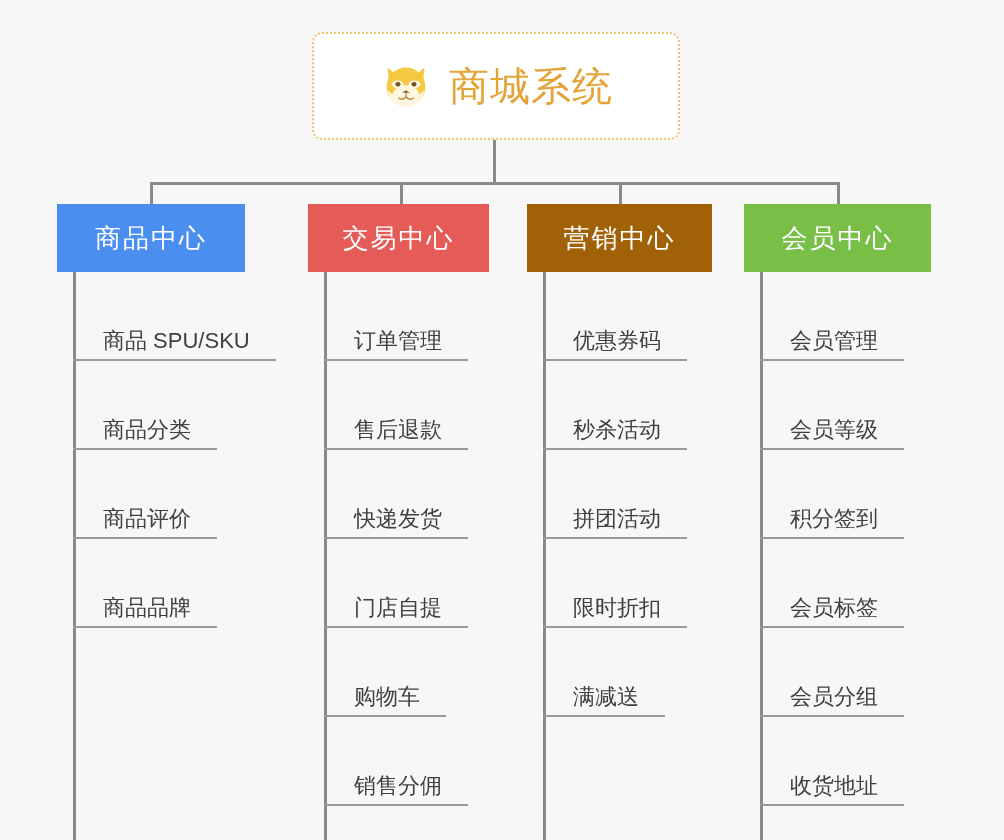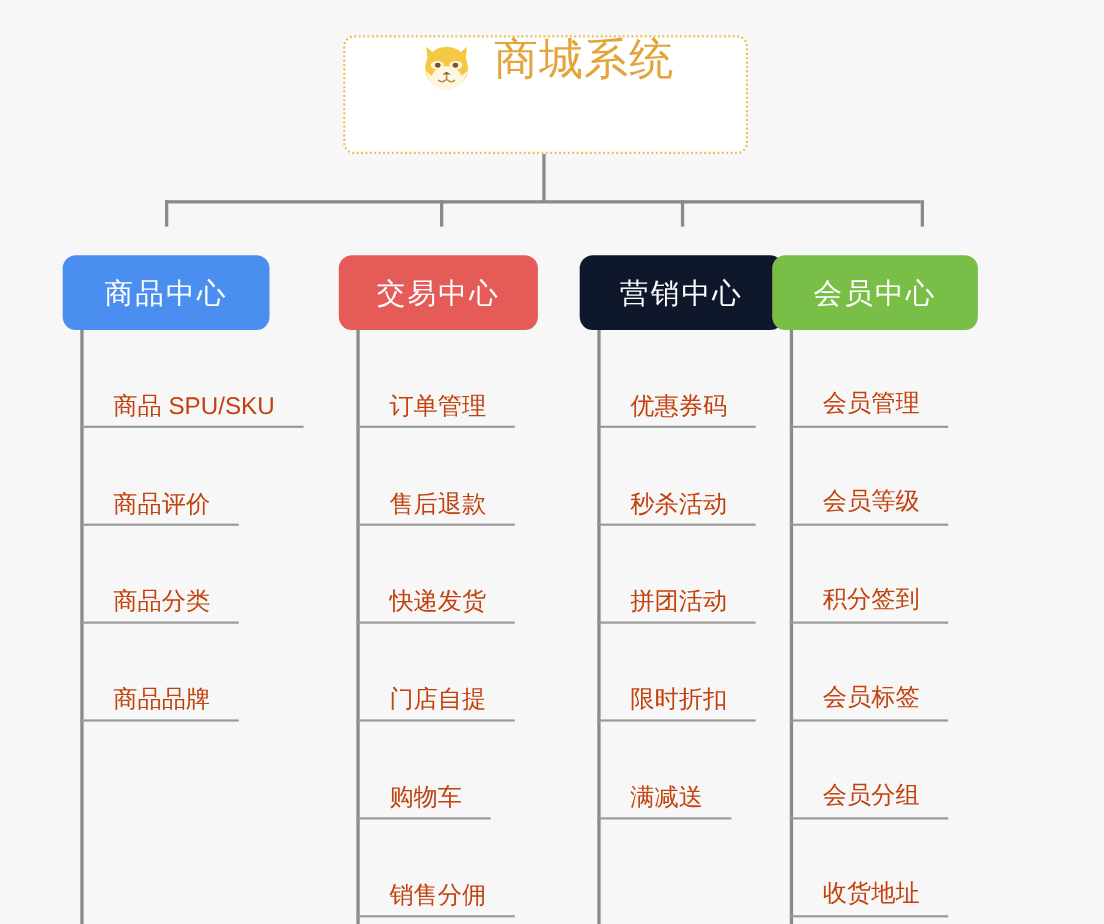--- a/index.html
+++ b/index.html
@@ -26,20 +26,21 @@
   .root-node {
     position: absolute;
     left: 312px;
     top: 32px;
     width: 368px;
     height: 108px;
     background: #ffffff;
     border: 2px dotted #eac36a;
     border-radius: 10px;
     display: flex;
+    align-items: center;
     justify-content: center;
     gap: 16px;
   }
   .root-icon {
     width: 54px;
     height: 54px;
     flex: 0 0 54px;
     display: block;
   }
   .root-title {
@@ -58,29 +59,28 @@
   .v-line { width: 3px; }
   .h-line { height: 3px; }
 
   
   .column {
     position: absolute;
     top: 204px;
   }
   .cat-header {
     height: 68px;
-    border-radius: 12px;
+    border-radius: 0;
     display: flex;
     align-items: center;
     justify-content: center;
     color: #ffffff;
     font-size: 26px;
     letter-spacing: 2px;
     white-space: nowrap;
-    margin-top: 28px;
   }
 
   
   .leaf-list {
     position: relative;
     margin-top: 0;
     padding-top: 0;
   }
   .leaf-trunk {
     position: absolute;
@@ -98,21 +98,21 @@
   }
   .leaf-inner {
     display: inline-flex;
     align-items: flex-end;
     padding: 0 26px 6px 30px;
     border-bottom: 2px solid #9a9a9a;
     min-width: 120px;
   }
   .leaf-label {
     font-size: 22px;
-    color: #c2410c;
+    color: #404040;
     white-space: nowrap;
     line-height: 1.1;
   }
 </style>
 </head>
 <body>
 
 <div id="canvas">
 
   <div class="root-node">
@@ -150,26 +150,26 @@
     </div>
     <div class="leaf-list">
       <div class="leaf-trunk" style="height:575px;"></div>
       <div class="leaf-item">
         <span class="leaf-inner">
           <span class="leaf-label">商品 SPU/SKU</span>
         </span>
       </div>
       <div class="leaf-item">
         <span class="leaf-inner">
+          <span class="leaf-label">商品分类</span>
+        </span>
+      </div>
+      <div class="leaf-item">
+        <span class="leaf-inner">
           <span class="leaf-label">商品评价</span>
-        </span>
-      </div>
-      <div class="leaf-item">
-        <span class="leaf-inner">
-          <span class="leaf-label">商品分类</span>
         </span>
       </div>
       <div class="leaf-item">
         <span class="leaf-inner">
           <span class="leaf-label">商品品牌</span>
         </span>
       </div>
     </div>
   </div>
 
@@ -206,21 +206,21 @@
       </div>
       <div class="leaf-item">
         <span class="leaf-inner">
           <span class="leaf-label">销售分佣</span>
         </span>
       </div>
     </div>
   </div>
 
   <div class="column" style="left:527px; width:230px;">
-    <div class="cat-header" style="width:185px; background:#0f172a;">
+    <div class="cat-header" style="width:185px; background:#a16207;">
       <span>营销中心</span>
     </div>
     <div class="leaf-list">
       <div class="leaf-trunk" style="height:575px;"></div>
       <div class="leaf-item">
         <span class="leaf-inner">
           <span class="leaf-label">优惠券码</span>
         </span>
       </div>
       <div class="leaf-item">
@@ -239,21 +239,21 @@
         </span>
       </div>
       <div class="leaf-item">
         <span class="leaf-inner">
           <span class="leaf-label">满减送</span>
         </span>
       </div>
     </div>
   </div>
 
-  <div class="column" style="left:702px; width:230px;font-family:Liberation Mono, monospace;">
+  <div class="column" style="left:744px; width:230px;">
     <div class="cat-header" style="width:187px; background:#79bf47;">
       <span>会员中心</span>
     </div>
     <div class="leaf-list">
       <div class="leaf-trunk" style="height:575px;"></div>
       <div class="leaf-item">
         <span class="leaf-inner">
           <span class="leaf-label">会员管理</span>
         </span>
       </div>

